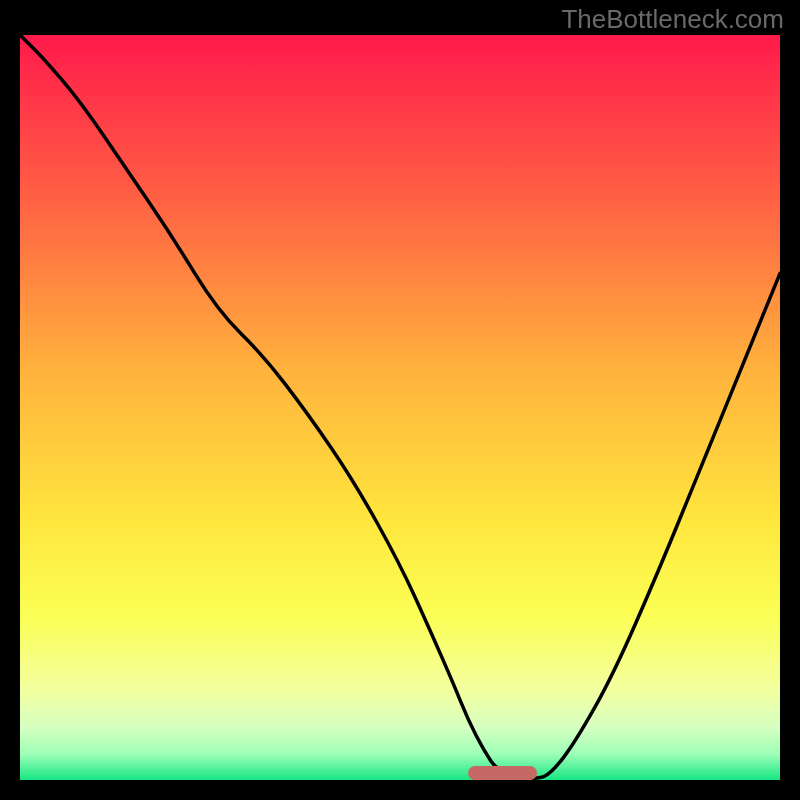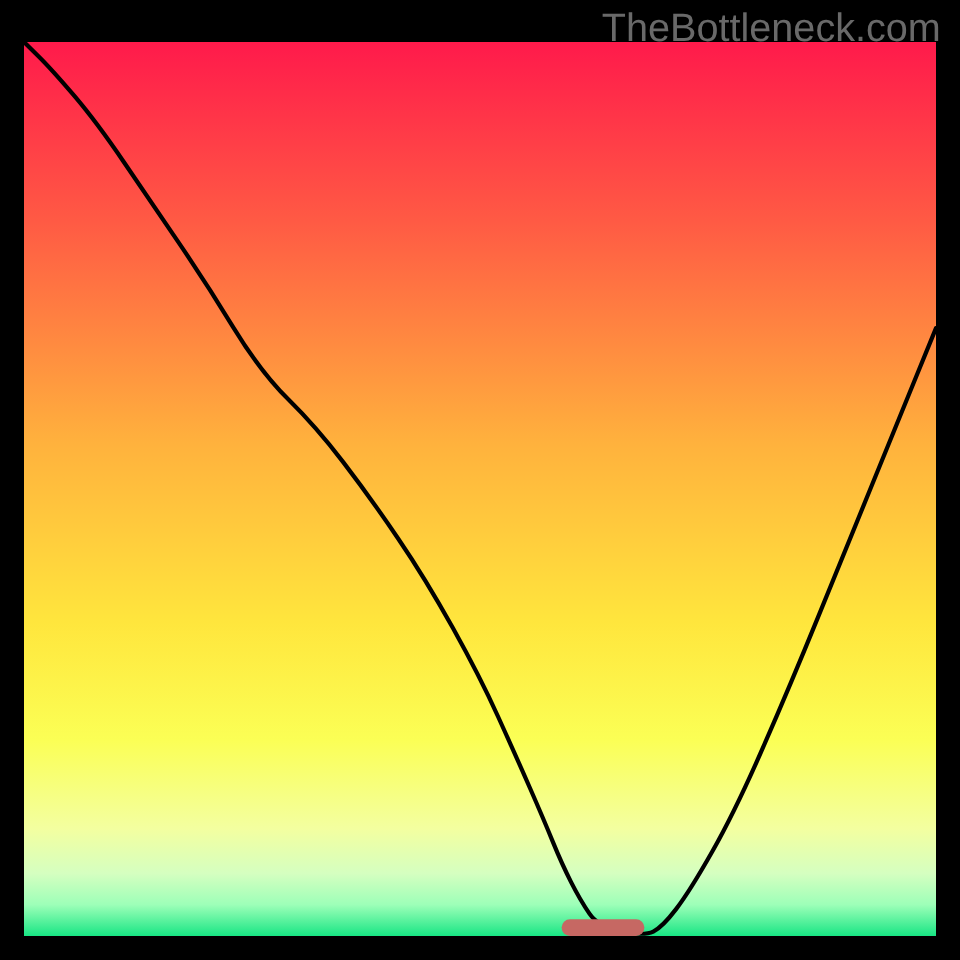--- a/index.html
+++ b/index.html
@@ -8,21 +8,21 @@
     position: relative;
     width: 800px;
     height: 800px;
     background: #000;
   }
   .watermark {
     position: absolute;
     top: 4px;
     right: 16px;
     font-family: Arial, Helvetica, sans-serif;
-    font-size: 33px;
+    font-size: 26px;
     font-weight: 500;
     color: #696969;
     letter-spacing: 0px;
   }
   .plot-area {
     position: absolute;
     left: 20px;
     top: 35px;
     width: 760px;
     height: 745px;

